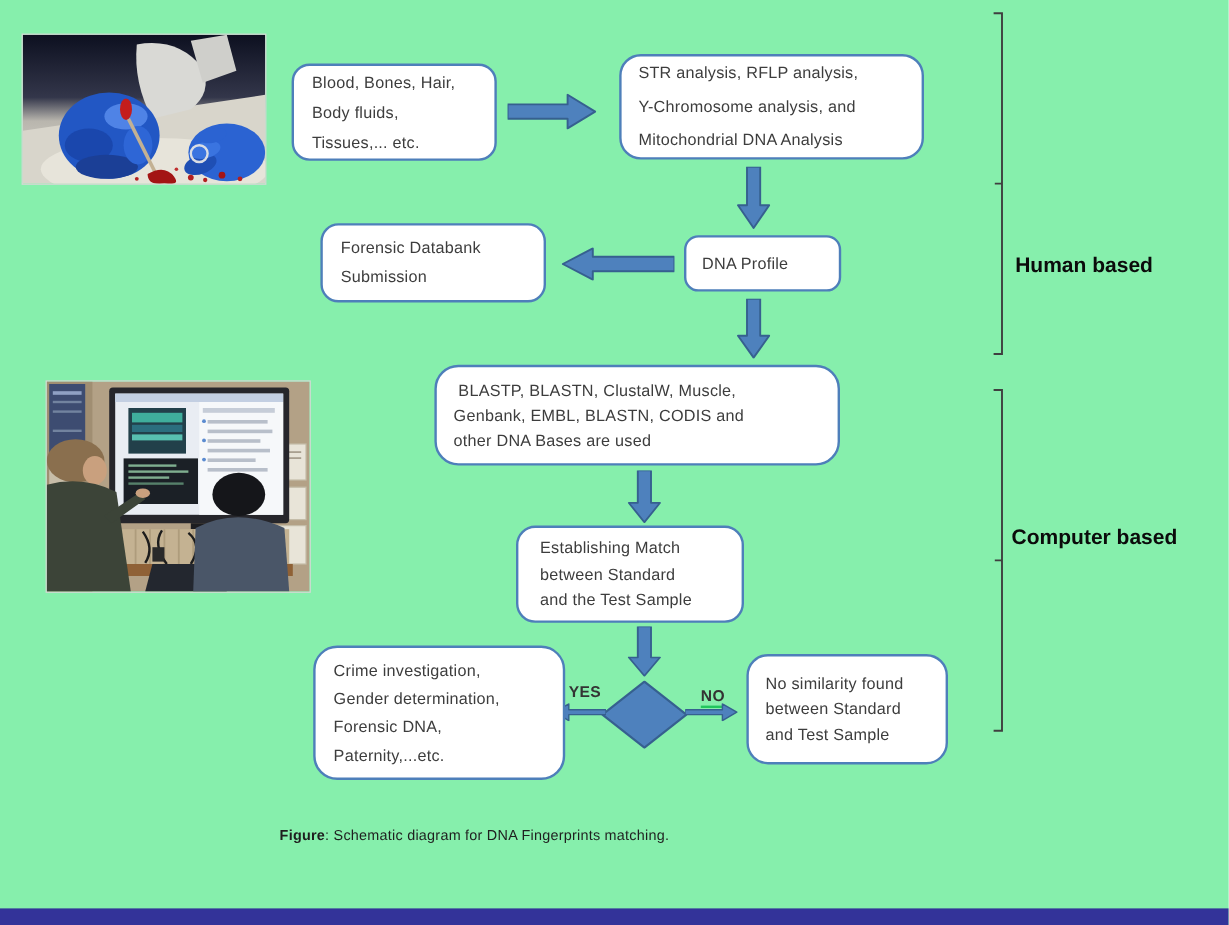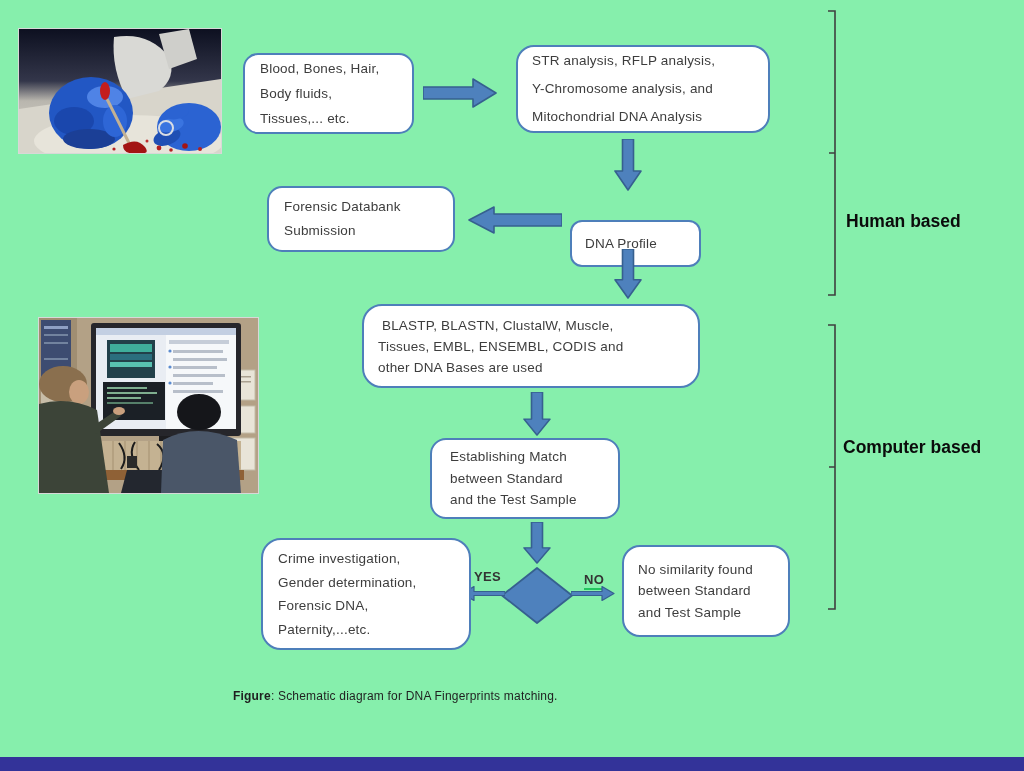--- a/index.html
+++ b/index.html
@@ -77,40 +77,40 @@
   <div class="fc-box" style="left:516px;top:45px;width:254px;height:88px;border-radius:18px;padding-left:14px;line-height:28px;">
     <span class="line">STR analysis, RFLP analysis,</span>
     <span class="line">Y-Chromosome analysis, and</span>
     <span class="line">Mitochondrial DNA Analysis</span>
   </div>
 
   <svg class="arrow" style="left:614px;top:139px;" width="28" height="52" viewBox="0 0 28 52" preserveAspectRatio="none">
     <polygon points="8.5,0 19.5,0 19.5,32 27,32 14,51 1,32 8.5,32" fill="#4e81bd" stroke="#36608f" stroke-width="1.6" stroke-linejoin="round"></polygon>
   </svg>
 
-  <div class="fc-box" style="left:570px;top:196px;width:131px;height:47px;border-radius:12px;padding-left:13px;margin-top:24px;">
+  <div class="fc-box" style="left:570px;top:196px;width:131px;height:47px;border-radius:12px;padding-left:13px;">
     <span class="line">DNA Profile</span>
   </div>
 
   <svg class="arrow" style="left:468px;top:206px;" width="94" height="28" viewBox="0 0 94 28">
     <polygon points="94,8 26,8 26,1 1,14 26,27 26,20 94,20" fill="#4e81bd" stroke="#36608f" stroke-width="1.6" stroke-linejoin="round"></polygon>
   </svg>
 
   <div class="fc-box" style="left:267px;top:186px;width:188px;height:66px;border-radius:15px;padding-left:15px;line-height:24px;">
     <span class="line">Forensic Databank</span>
     <span class="line">Submission</span>
   </div>
 
   <svg class="arrow" style="left:614px;top:249px;" width="28" height="50" viewBox="0 0 28 52" preserveAspectRatio="none">
     <polygon points="8.5,0 19.5,0 19.5,32 27,32 14,51 1,32 8.5,32" fill="#4e81bd" stroke="#36608f" stroke-width="1.6" stroke-linejoin="round"></polygon>
   </svg>
 
   <div class="fc-box" style="left:362px;top:304px;width:338px;height:84px;border-radius:20px;padding-left:14px;line-height:21px;">
     <span class="line"> BLASTP, BLASTN, ClustalW, Muscle,</span>
-    <span class="line">Tissues, EMBL, ENSEMBL, CODIS and</span>
+    <span class="line">Genbank, EMBL, BLASTN, CODIS and</span>
     <span class="line">other DNA Bases are used</span>
   </div>
 
   <svg class="arrow" style="left:523px;top:392px;" width="28" height="44" viewBox="0 0 28 52" preserveAspectRatio="none">
     <polygon points="8.5,0 19.5,0 19.5,32 27,32 14,51 1,32 8.5,32" fill="#4e81bd" stroke="#36608f" stroke-width="1.6" stroke-linejoin="round"></polygon>
   </svg>
 
   <div class="fc-box" style="left:430px;top:438px;width:190px;height:81px;border-radius:16px;padding-left:18px;line-height:21.5px;">
     <span class="line">Establishing Match</span>
     <span class="line">between Standard</span>

